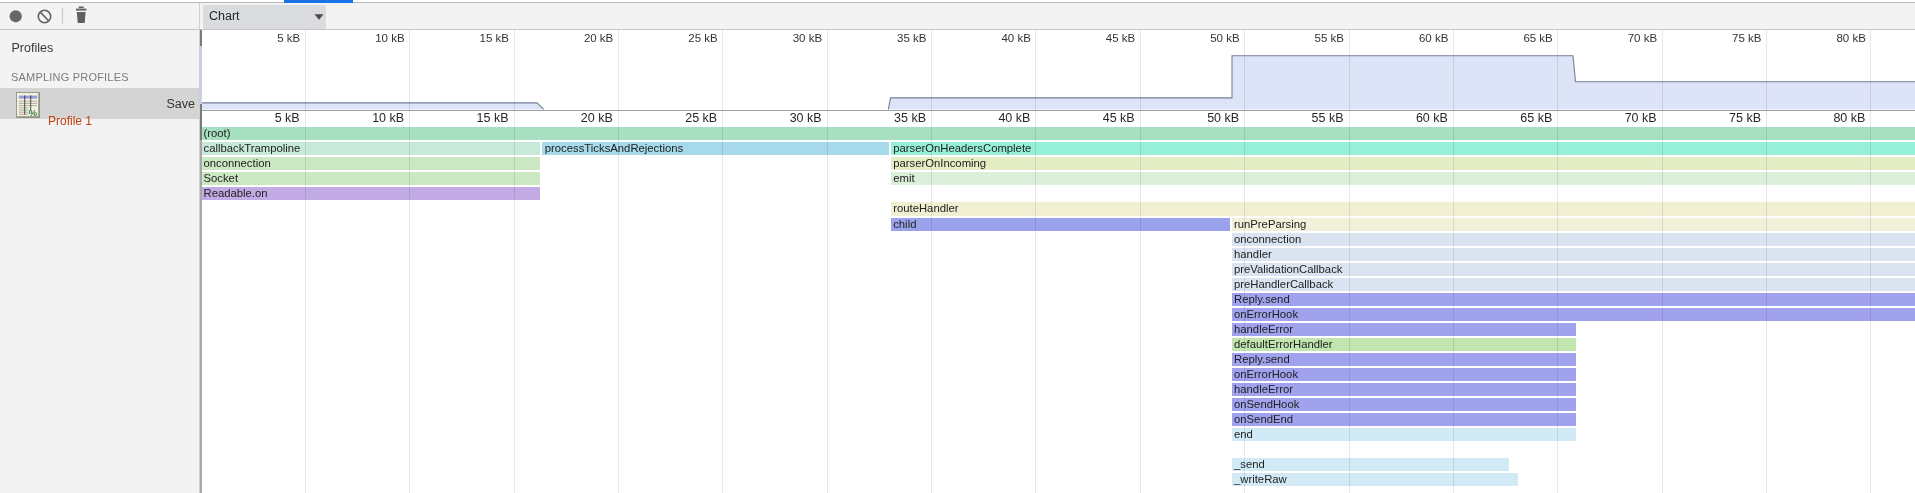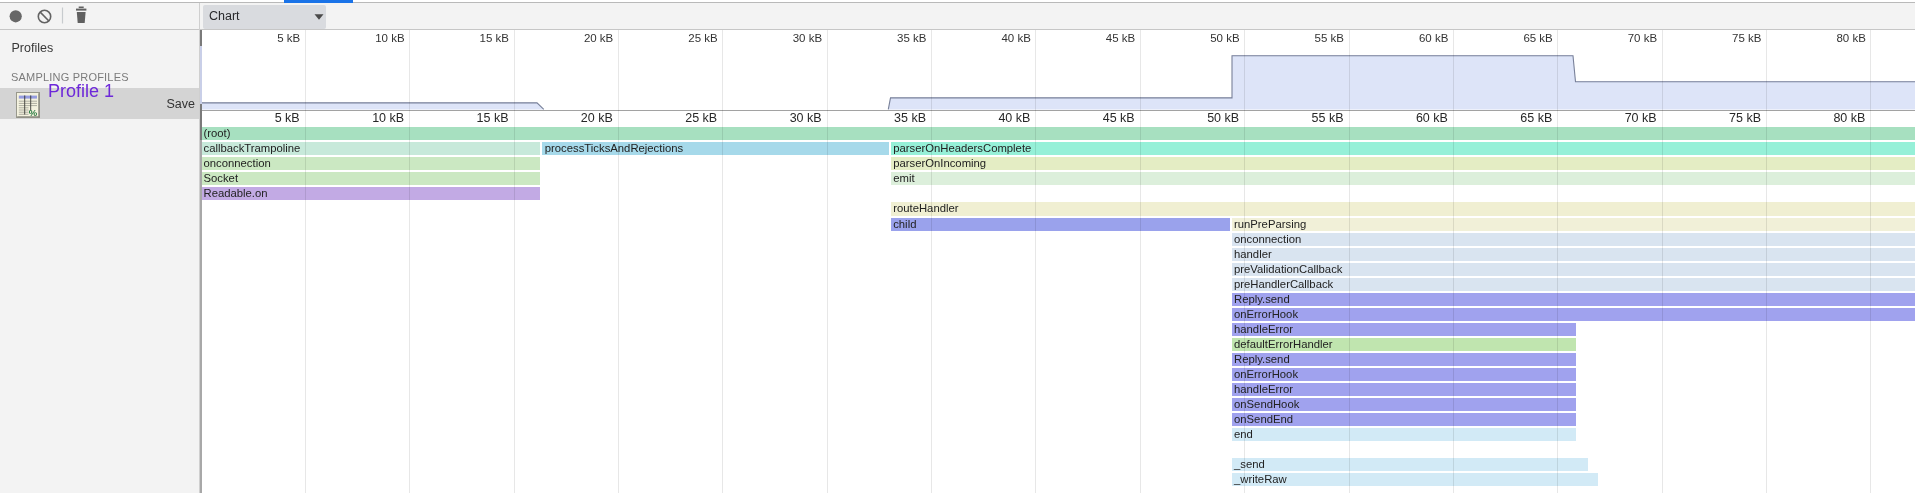--- a/index.html
+++ b/index.html
@@ -41,21 +41,21 @@
 <line x1="2.8" y1="13.6" x2="21" y2="13.6"></line>
         <line x1="2.8" y1="15.8" x2="12.5" y2="15.8"></line>
 <line x1="2.8" y1="18" x2="12.5" y2="18"></line>
         <line x1="2.8" y1="20.2" x2="12.5" y2="20.2"></line>
 <line x1="2.8" y1="22.3" x2="12.5" y2="22.3"></line>
 </g>
 <line x1="8.7" y1="3.6" x2="8.7" y2="22.5" stroke="#4a4a46" stroke-width="1"></line>
 <line x1="14.7" y1="3.6" x2="14.7" y2="18.5" stroke="#4a4a46" stroke-width="1"></line>
 <text x="12.8" y="23.6" font-family="Liberation Sans,sans-serif" font-size="9.5" font-weight="bold" fill="#2e7d46">%</text>
 </svg>
-<div class="a" style="left:48px;top:81px;font-size:18px;color:#6d28d9">Profile 1</div>
+<div class="a" style="left:48px;top:114px;font-size:12px;color:#c2410c">Profile 1</div>
 <div class="a" style="left:166.5px;top:97px;font-size:12.5px;color:#333;">Save</div>
 <div class="a" style="left:202.5px;top:5px;width:123.5px;height:23.5px;background:#d9dbdf;border-radius:2px"></div>
 <div class="a" style="left:209px;top:9px;font-size:12.5px;color:#28292c">Chart</div>
 <svg class="a" style="left:314px;top:14px" width="10" height="6" viewBox="0 0 10 6">
       <path d="M0.5 0.3 h9 l-4.5 5.4 z" fill="#4a4a4a"></path>
     </svg>
 <div class="ovl" style="left:240.2px;width:60px">5 kB</div>
 <div class="ovl" style="left:344.6px;width:60px">10 kB</div>
 <div class="ovl" style="left:449.0px;width:60px">15 kB</div>
 <div class="ovl" style="left:553.3px;width:60px">20 kB</div>
@@ -132,14 +132,14 @@
 <div class="bar" style="left:1231.5px;top:292.75px;width:683.5px;background:#a0a2ee">Reply.send</div>
 <div class="bar" style="left:1231.5px;top:307.80px;width:683.5px;background:#a0a2ee">onErrorHook</div>
 <div class="bar" style="left:1231.5px;top:322.85px;width:344.2px;background:#a0a2ee">handleError</div>
 <div class="bar" style="left:1231.5px;top:337.90px;width:344.2px;background:#c0e5af">defaultErrorHandler</div>
 <div class="bar" style="left:1231.5px;top:352.95px;width:344.2px;background:#a0a2ee">Reply.send</div>
 <div class="bar" style="left:1231.5px;top:368.00px;width:344.2px;background:#a0a2ee">onErrorHook</div>
 <div class="bar" style="left:1231.5px;top:383.05px;width:344.2px;background:#a0a2ee">handleError</div>
 <div class="bar" style="left:1231.5px;top:398.10px;width:344.2px;background:#a0a2ee">onSendHook</div>
 <div class="bar" style="left:1231.5px;top:413.15px;width:344.2px;background:#a0a2ee">onSendEnd</div>
 <div class="bar" style="left:1231.5px;top:428.20px;width:344.2px;background:#d2eaf6">end</div>
-<div class="bar" style="left:1231.5px;top:458.30px;width:356px;background:#d2eaf6">_send</div>
-<div class="bar" style="left:1231.5px;top:473.35px;width:366px;background:#d2eaf6">_writeRaw</div>
+<div class="bar" style="left:1231.5px;top:458.30px;width:277px;background:#d2eaf6">_send</div>
+<div class="bar" style="left:1231.5px;top:473.35px;width:286px;background:#d2eaf6">_writeRaw</div>
 </div>
 </body></html>

